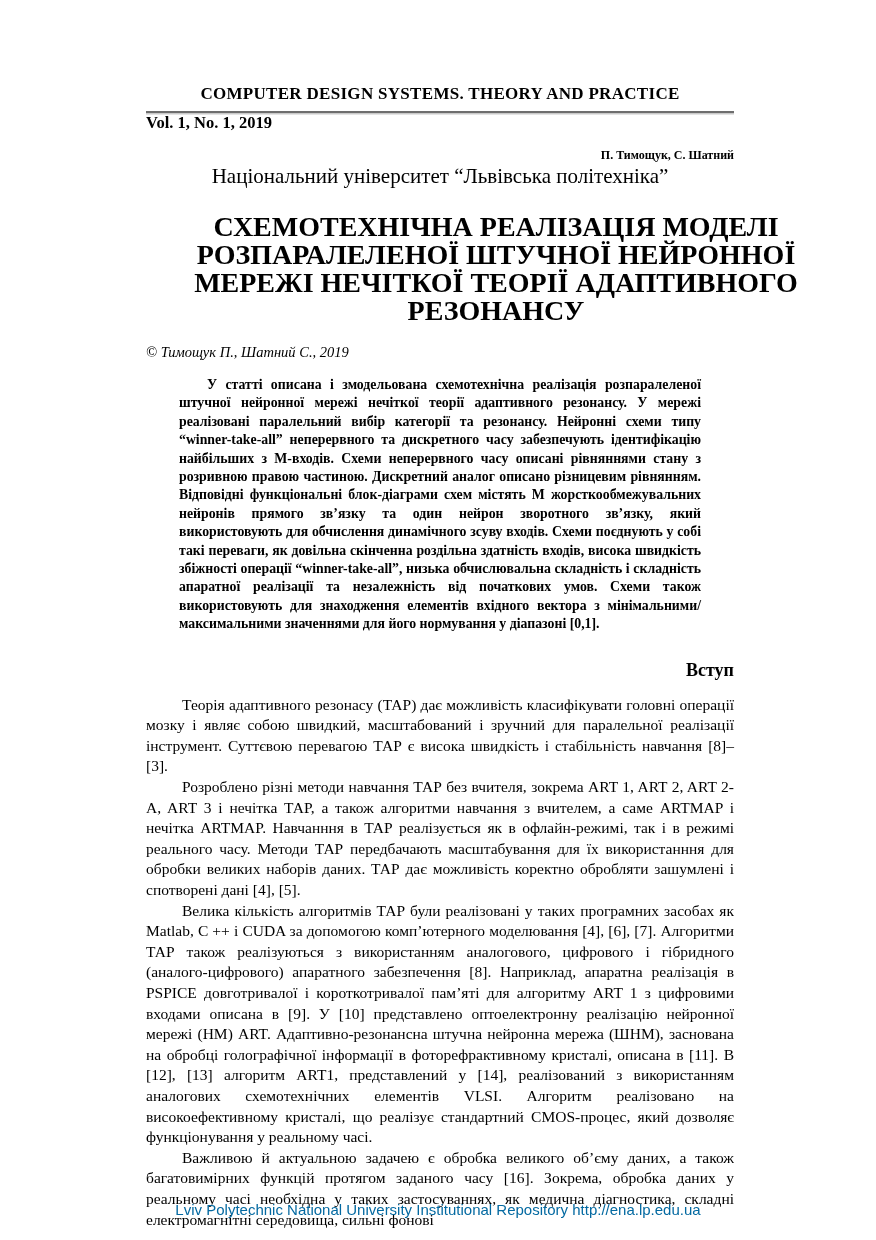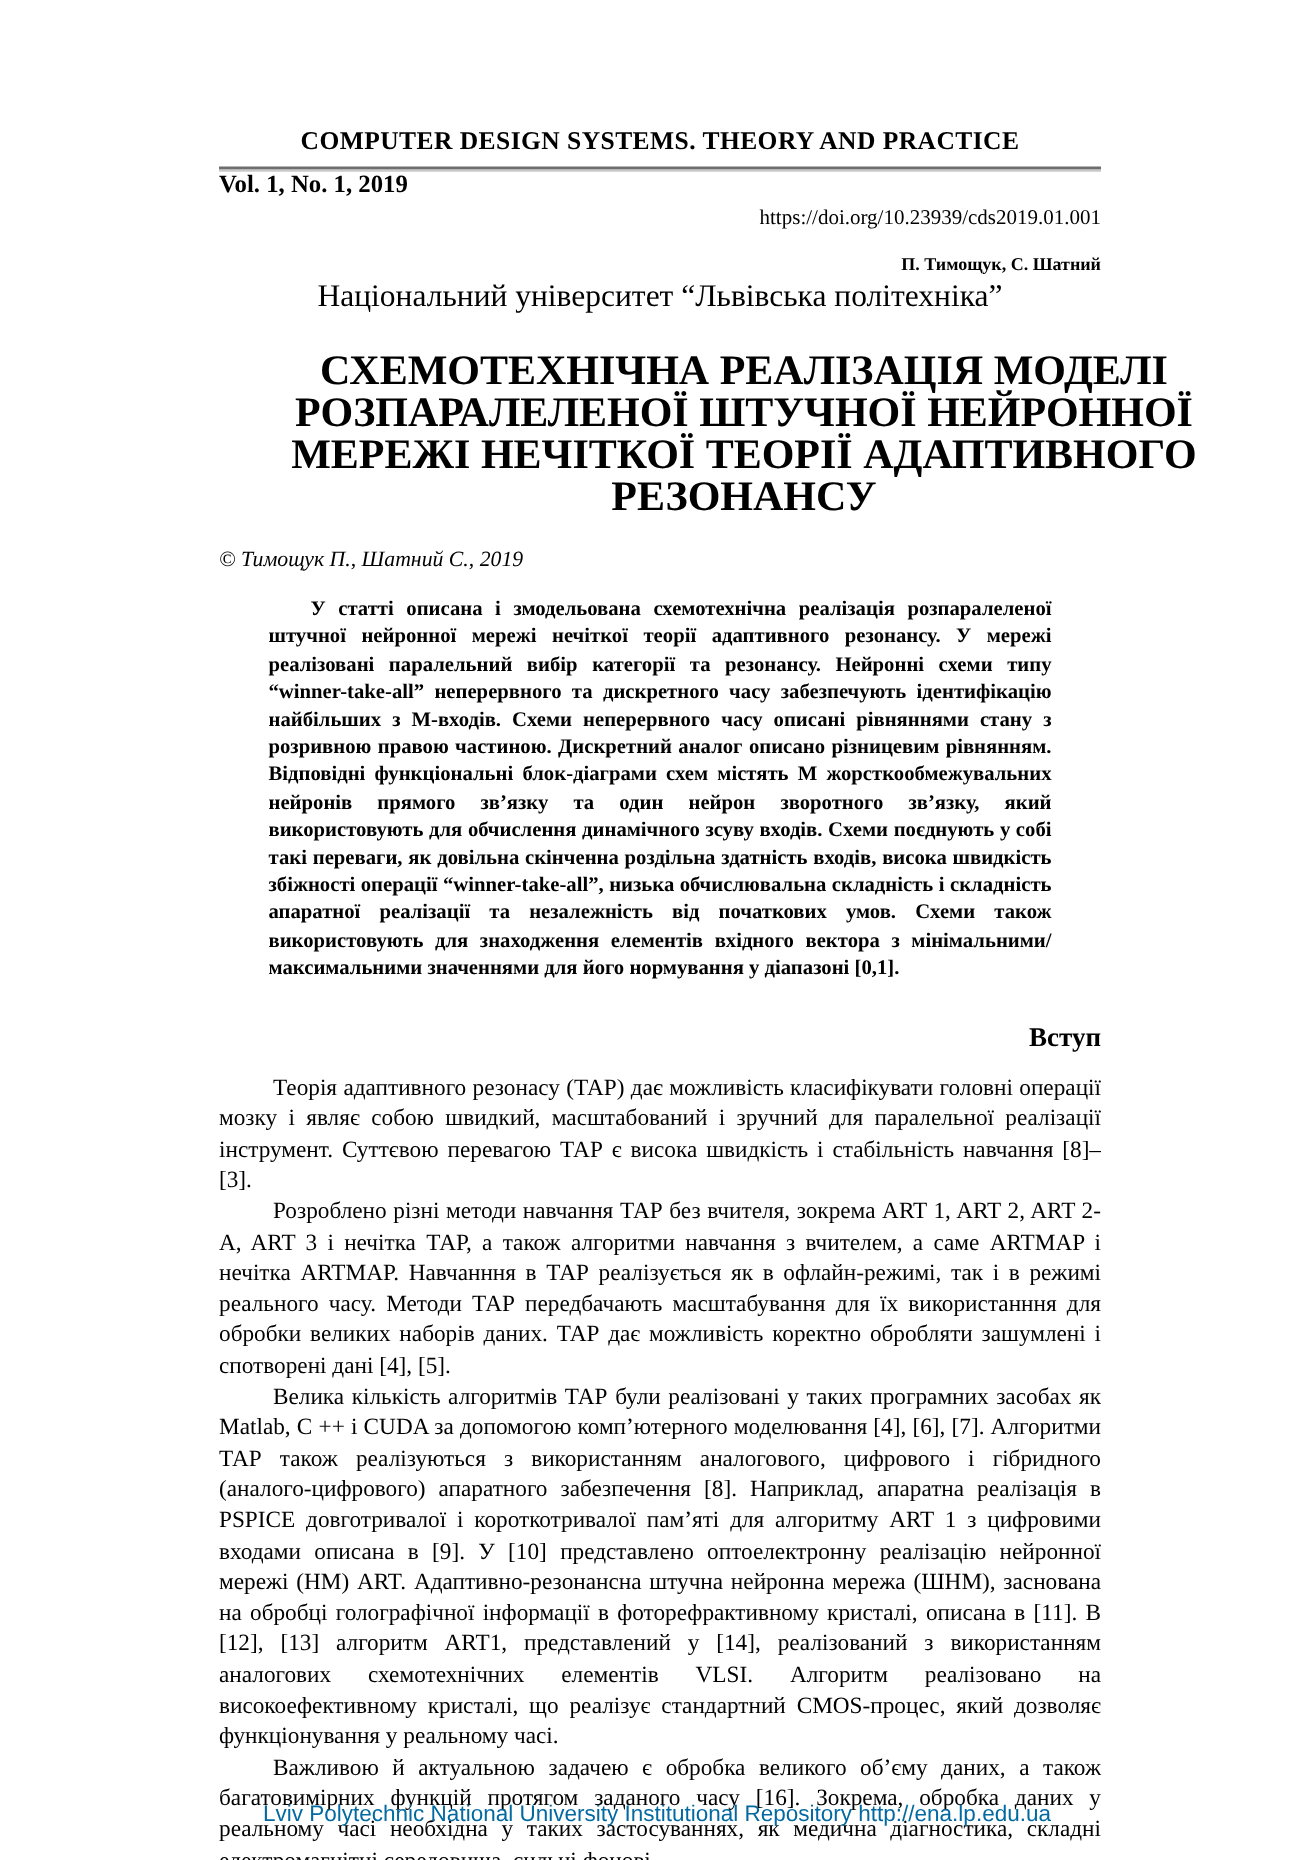--- a/index.html
+++ b/index.html
@@ -92,23 +92,20 @@
 <body>
 
 <div class="page">
 
   <div class="journal-header">
     <span>COMPUTER DESIGN SYSTEMS. THEORY AND PRACTICE</span>
   </div>
 
   <div class="vol-line">Vol. 1, No. 1, 2019</div>
 
-  <div class="doi-line">
-    <span>https://doi.org/10.23939/cds2019.01.001</span>
-  </div>
 
   <div class="authors-line">П. Тимощук, С. Шатний</div>
 
   <div class="affiliation-line">Національний університет “Львівська політехніка”</div>
 
   <h1 class="article-title">СХЕМОТЕХНІЧНА РЕАЛІЗАЦІЯ МОДЕЛІ РОЗПАРАЛЕЛЕНОЇ ШТУЧНОЇ НЕЙРОННОЇ МЕРЕЖІ НЕЧІТКОЇ ТЕОРІЇ АДАПТИВНОГО РЕЗОНАНСУ</h1>
 
   <div class="copyright-line">© Тимощук П., Шатний С., 2019</div>
 
   <div class="abstract-block">

